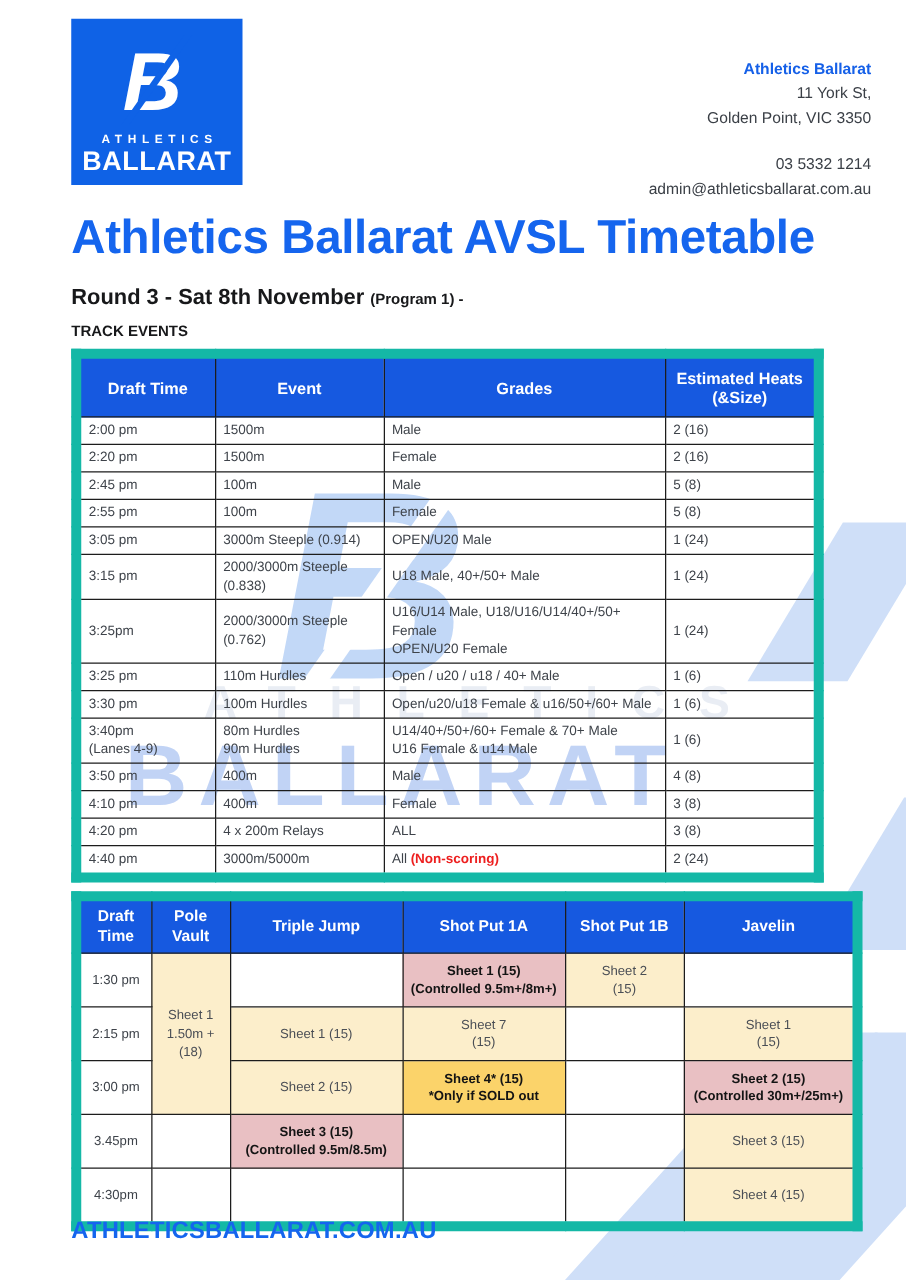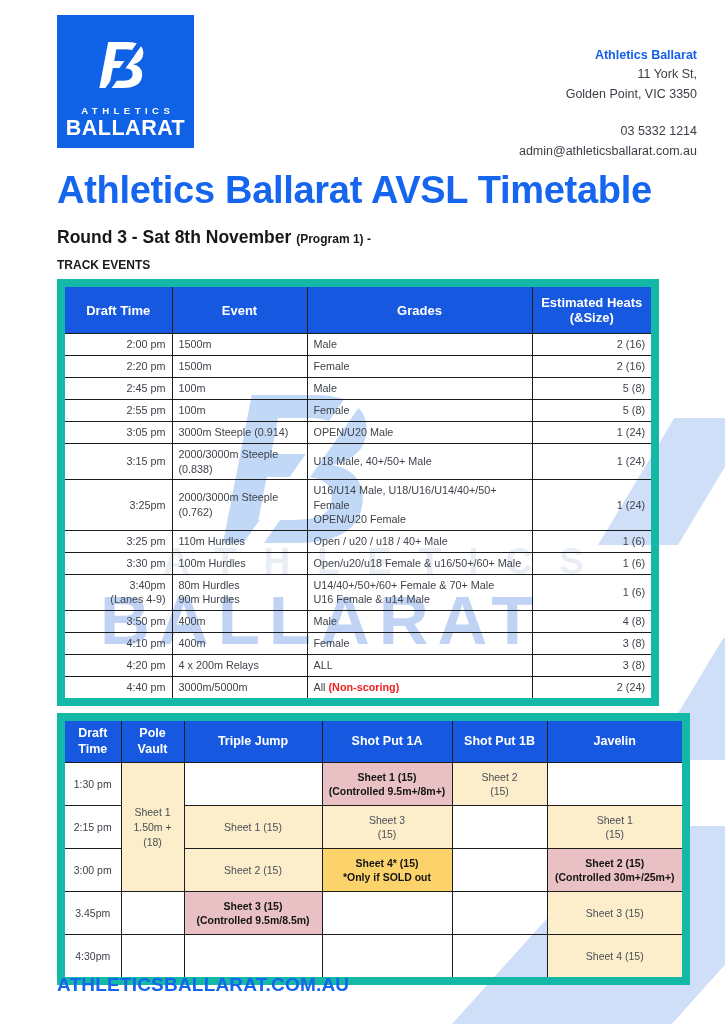--- a/index.html
+++ b/index.html
@@ -36,21 +36,21 @@
   .round-program{font-size:12px;}
   .section-label{margin-top:10px;font-weight:bold;color:#17181a;font-size:12px;}
   
   table{border-collapse:collapse;table-layout:fixed;margin-top:7px;background:transparent;}
   th,td{border:1.6px solid #1c1c1c;}
   table{border:8px solid #14b8a6;}
   th{background:#1659e0;color:#fff;font-weight:bold;vertical-align:middle;}
   .track-table{width:594px;}
   .track-table th{font-size:13px;padding:6px 4px;height:34px;}
   .track-table td{font-size:10.8px;padding:3px 6px;line-height:1.35;vertical-align:middle;height:15px;}
-  .c-time,.c-heats{text-align:right;}
+  .c-time,.c-heats{text-align:left;}
   .c-event,.c-grades{text-align:left;}
   .red{color:#ed1f1f;font-weight:bold;}
   .field-table{width:625px;}
   .field-table th{font-size:12.5px;padding:5px 2px;height:30px;line-height:1.25;}
   .field-table td{font-size:10.5px;padding:3px 3px;line-height:1.4;text-align:center;vertical-align:middle;height:36px;}
   .f-time{background:transparent;}
   td.cream{background:#fceecb;color:#4a4e55;text-align:center;}
   td.pink{background:#e9c0c3;color:#141414;font-weight:bold;}
   td.gold{background:#fbd36a;color:#141414;font-weight:bold;}
   td.empty{background:transparent;}
@@ -327,21 +327,21 @@
               <div>(15)</div>
             </td>
             <td class="f-cell empty"></td>
           </tr>
           <tr>
             <td class="f-time">2:15 pm</td>
             <td class="f-cell cream">
               <div>Sheet 1 (15)</div>
             </td>
             <td class="f-cell cream">
-              <div>Sheet 3</div>
+              <div>Sheet 7</div>
               <div>(15)</div>
             </td>
             <td class="f-cell empty"></td>
             <td class="f-cell cream">
               <div>Sheet 1</div>
               <div>(15)</div>
             </td>
           </tr>
           <tr>
             <td class="f-time">3:00 pm</td>

